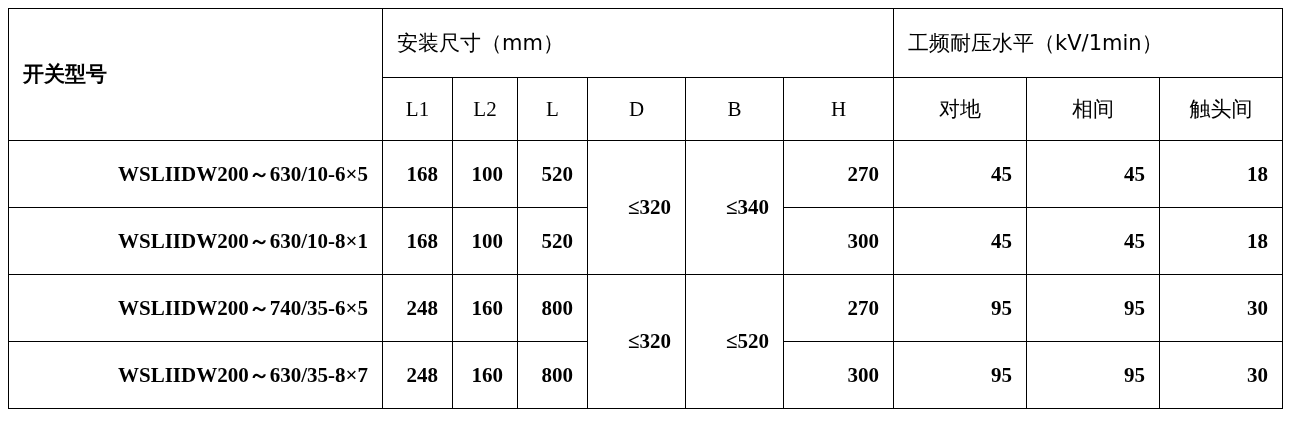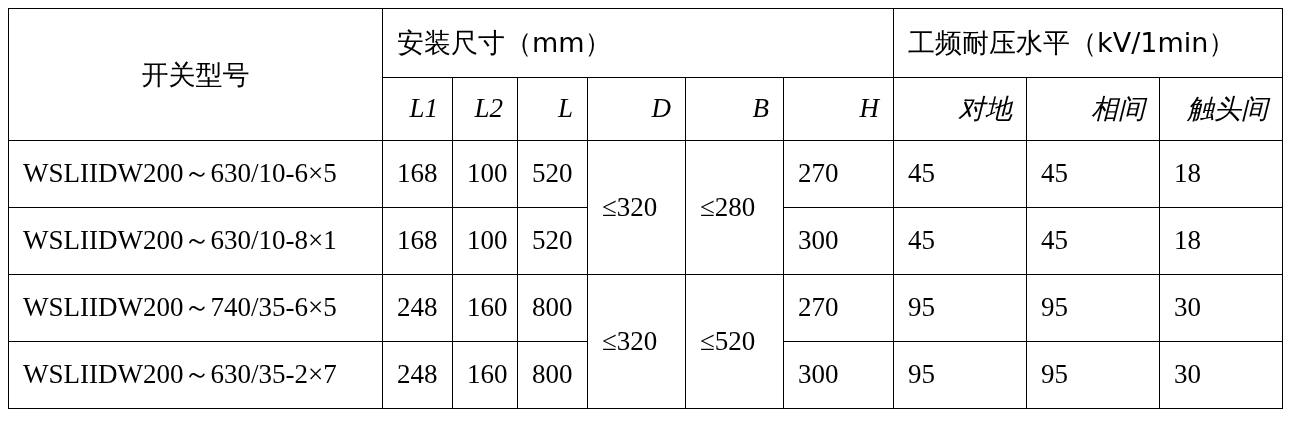--- a/index.html
+++ b/index.html
@@ -21,21 +21,21 @@
     width: 1274px;
   }
   table.spec {
     border-collapse: collapse;
     width: 1274px;
     table-layout: fixed;
   }
   table.spec td {
     border: 1px solid #000000;
     padding: 0 14px;
-    font-size: 27px;
+    font-size: 21px;
     vertical-align: middle;
     line-height: 1.25;
     background: #ffffff;
   }
   
   col.c-model  { width: 374px; }
   col.c-l1     { width: 70px; }
   col.c-l2     { width: 65px; }
   col.c-l      { width: 70px; }
   col.c-d      { width: 98px; }
@@ -44,30 +44,31 @@
   col.c-e      { width: 133px; }
   col.c-p      { width: 133px; }
   col.c-c      { width: 123px; }
 
   .h-group {
     height: 68px;
     text-align: left;
   }
   .h-sub {
     height: 62px;
-    text-align: right;
-    font-style: italic;
+    text-align: center;
   }
   .h-model {
-    text-align: center;
+    text-align: left;
     vertical-align: middle;
+    font-weight: bold;
   }
   .row-data td {
     height: 66px;
-    text-align: left;
+    text-align: right;
+    font-weight: bold;
   }
   .model-cell {
     white-space: nowrap;
     letter-spacing: 0px;
   }
   .num {
     text-align: left;
   }
   .merged {
     text-align: left;
@@ -116,21 +117,21 @@
         <td class="h-sub cjk">相间</td>
         <td class="h-sub cjk">触头间</td>
       </tr>
 
       <tr class="row-data">
         <td class="model-cell">WSLIIDW200～630/10-6×5</td>
         <td class="num">168</td>
         <td class="num">100</td>
         <td class="num">520</td>
         <td class="merged" rowspan="2">≤320</td>
-        <td class="merged" rowspan="2">≤280</td>
+        <td class="merged" rowspan="2">≤340</td>
         <td class="num">270</td>
         <td class="num">45</td>
         <td class="num">45</td>
         <td class="num">18</td>
       </tr>
 
       <tr class="row-data">
         <td class="model-cell">WSLIIDW200～630/10-8×1</td>
         <td class="num">168</td>
         <td class="num">100</td>
@@ -148,21 +149,21 @@
         <td class="num">800</td>
         <td class="merged" rowspan="2">≤320</td>
         <td class="merged" rowspan="2">≤520</td>
         <td class="num">270</td>
         <td class="num">95</td>
         <td class="num">95</td>
         <td class="num">30</td>
       </tr>
 
       <tr class="row-data">
-        <td class="model-cell">WSLIIDW200～630/35-2×7</td>
+        <td class="model-cell">WSLIIDW200～630/35-8×7</td>
         <td class="num">248</td>
         <td class="num">160</td>
         <td class="num">800</td>
         <td class="num">300</td>
         <td class="num">95</td>
         <td class="num">95</td>
         <td class="num">30</td>
       </tr>
     </tbody>
   </table>

